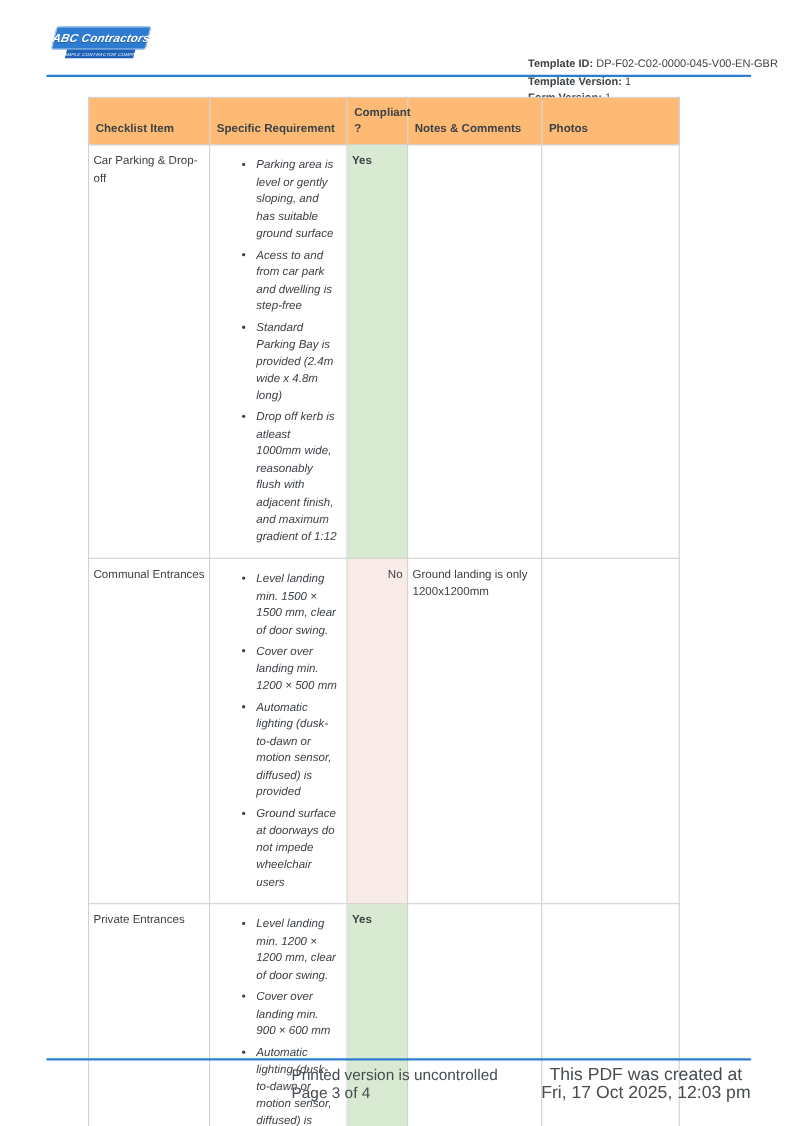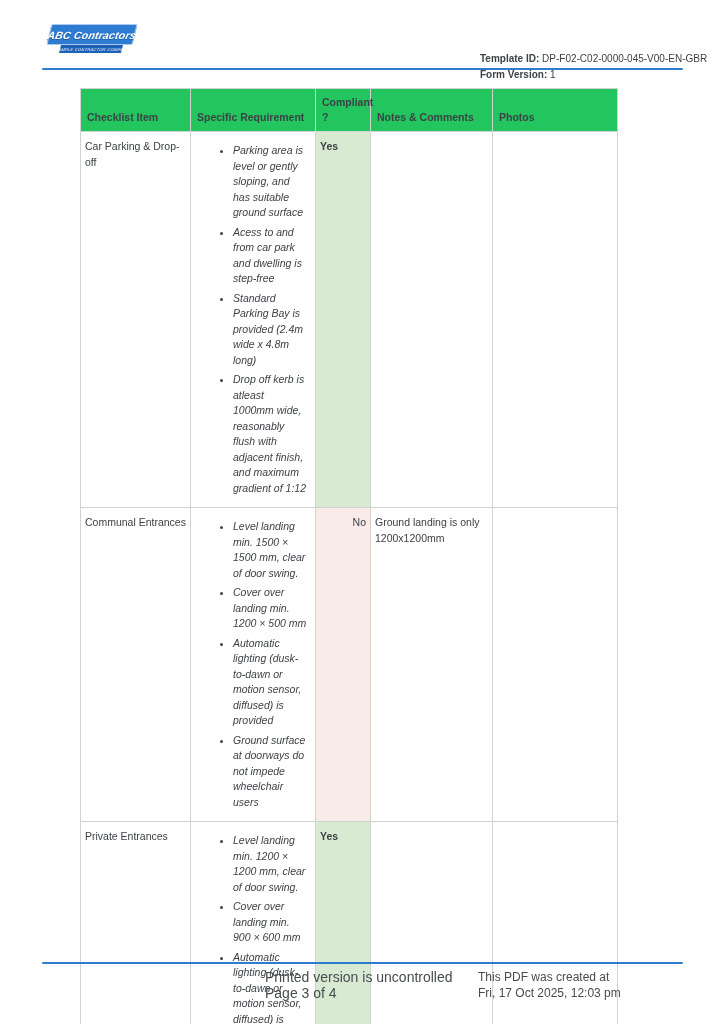--- a/index.html
+++ b/index.html
@@ -62,59 +62,63 @@
   .top-rule { top: 68px; }
   .footer-rule { top: 962px; }
 
   
   .main { position: absolute; left: 46px; top: 88px; width: 620px; }
   table.checklist {
     border-collapse: collapse; table-layout: fixed;
     width: 537px; margin-left: 34px;
   }
   .checklist th {
-    background: #22c55e;
+    background: #fdba74;
     border: 1px solid var(--border);
     font-size: 10.5px; font-weight: bold; text-align: left;
     vertical-align: bottom; padding: 6px 6px; line-height: 15px;
     color: var(--ink);
   }
   .checklist td {
     border: 1px solid var(--border);
     font-size: 10.5px; vertical-align: top;
     padding: 7px 4px; line-height: 15.5px;
   }
   .checklist td.compliant-yes { background: var(--yes-bg); font-weight: bold; }
   .checklist td.compliant-no  { background: var(--no-bg); text-align: right; }
   .checklist ul { margin: 0; padding-left: 34px; }
   .checklist li { margin: 4px; padding: 0; font-style: italic; }
 
   
   .footer-left  { position: absolute; left: 265px; top: 970px; font-size: 14px; line-height: 15.5px; color: #474c50; }
-  .footer-right { position: absolute; left: 478px; top: 970px; font-size: 12px; line-height: 15.5px; color: #474c50; }
+  .footer-right { position: absolute; left: 492px; top: 970px; font-size: 16px; line-height: 15.5px; color: #474c50; text-align: center; }
 </style>
 </head>
 <body>
 
 <div class="page">
 
   <div class="logo">
     <div class="logo-main">
       <span class="logo-title">ABC Contractors</span>
     </div>
     <div class="logo-sub">
       <span class="logo-subtitle">EXAMPLE CONTRACTOR COMPANY</span>
     </div>
   </div>
 
 
   <div class="meta-block">
     <div class="meta-row">
       <span class="lbl">Template ID:</span>
       <span>DP-F02-C02-0000-045-V00-EN-GBR</span>
+    </div>
+    <div class="meta-row">
+      <span class="lbl">Template Version:</span>
+      <span>1</span>
     </div>
     <div class="meta-row">
       <span class="lbl">Form Version:</span>
       <span>1</span>
     </div>
   </div>
 
   <div class="top-rule"></div>
 
   <div class="main">

